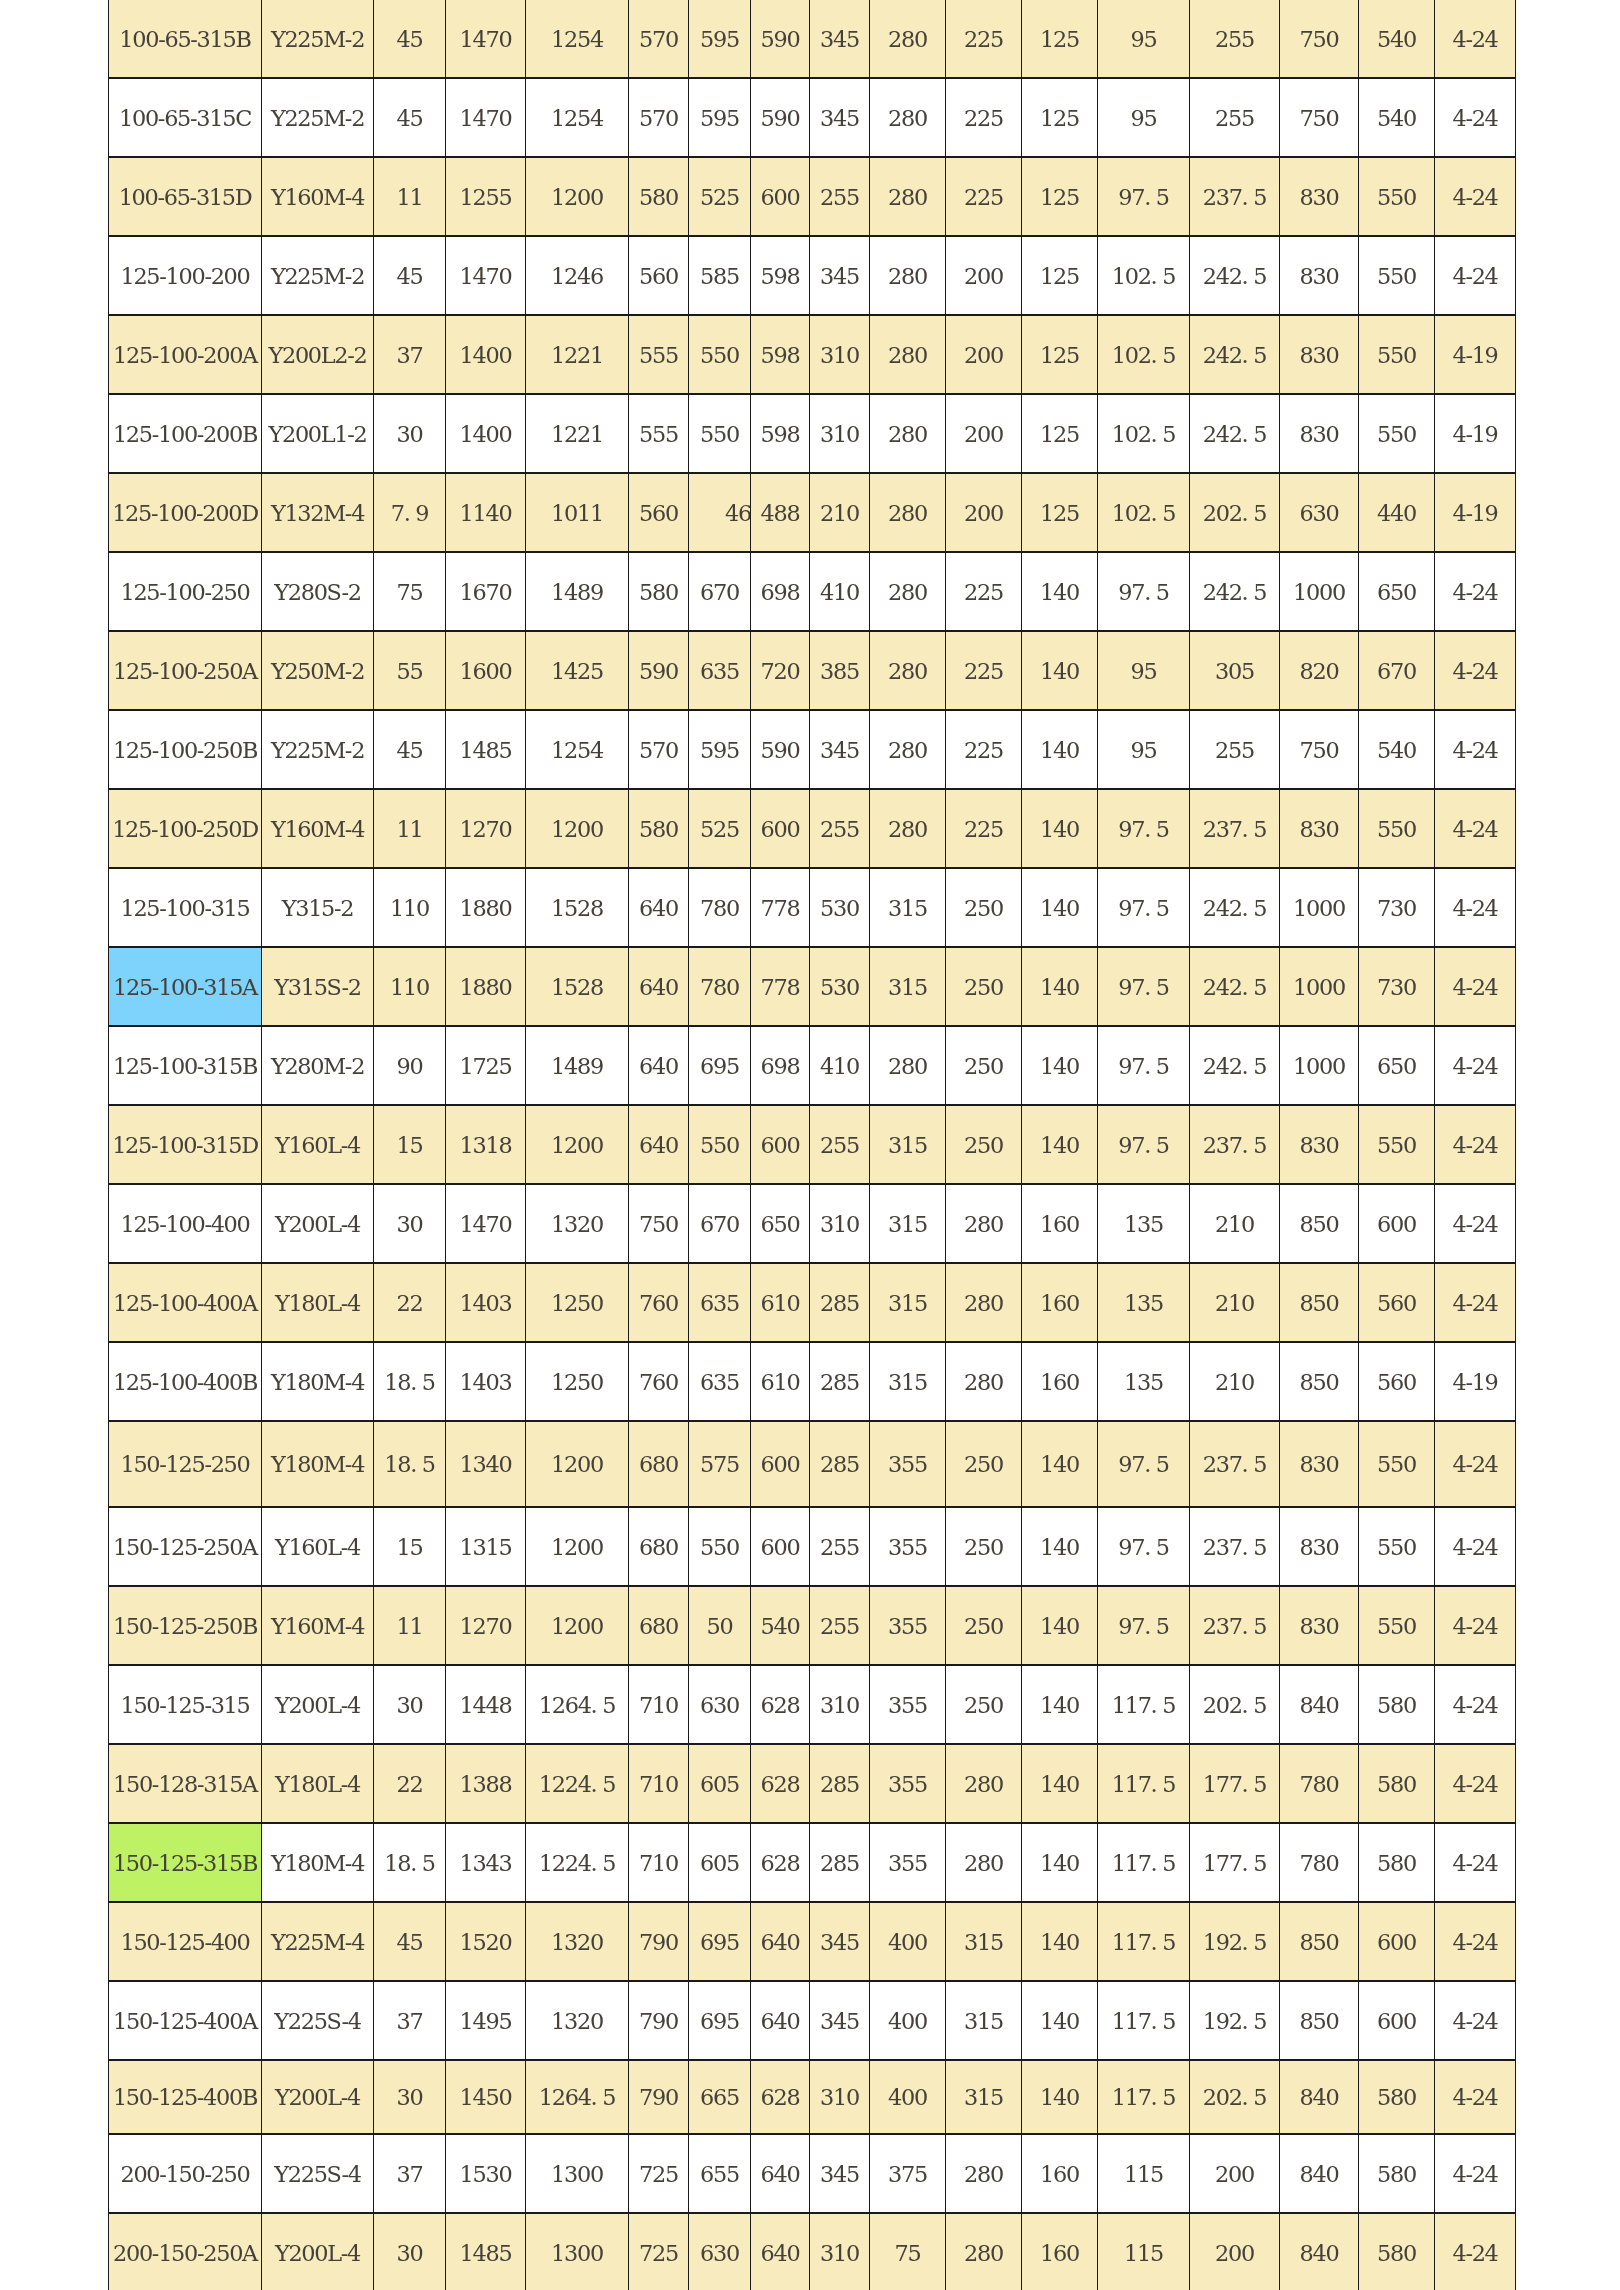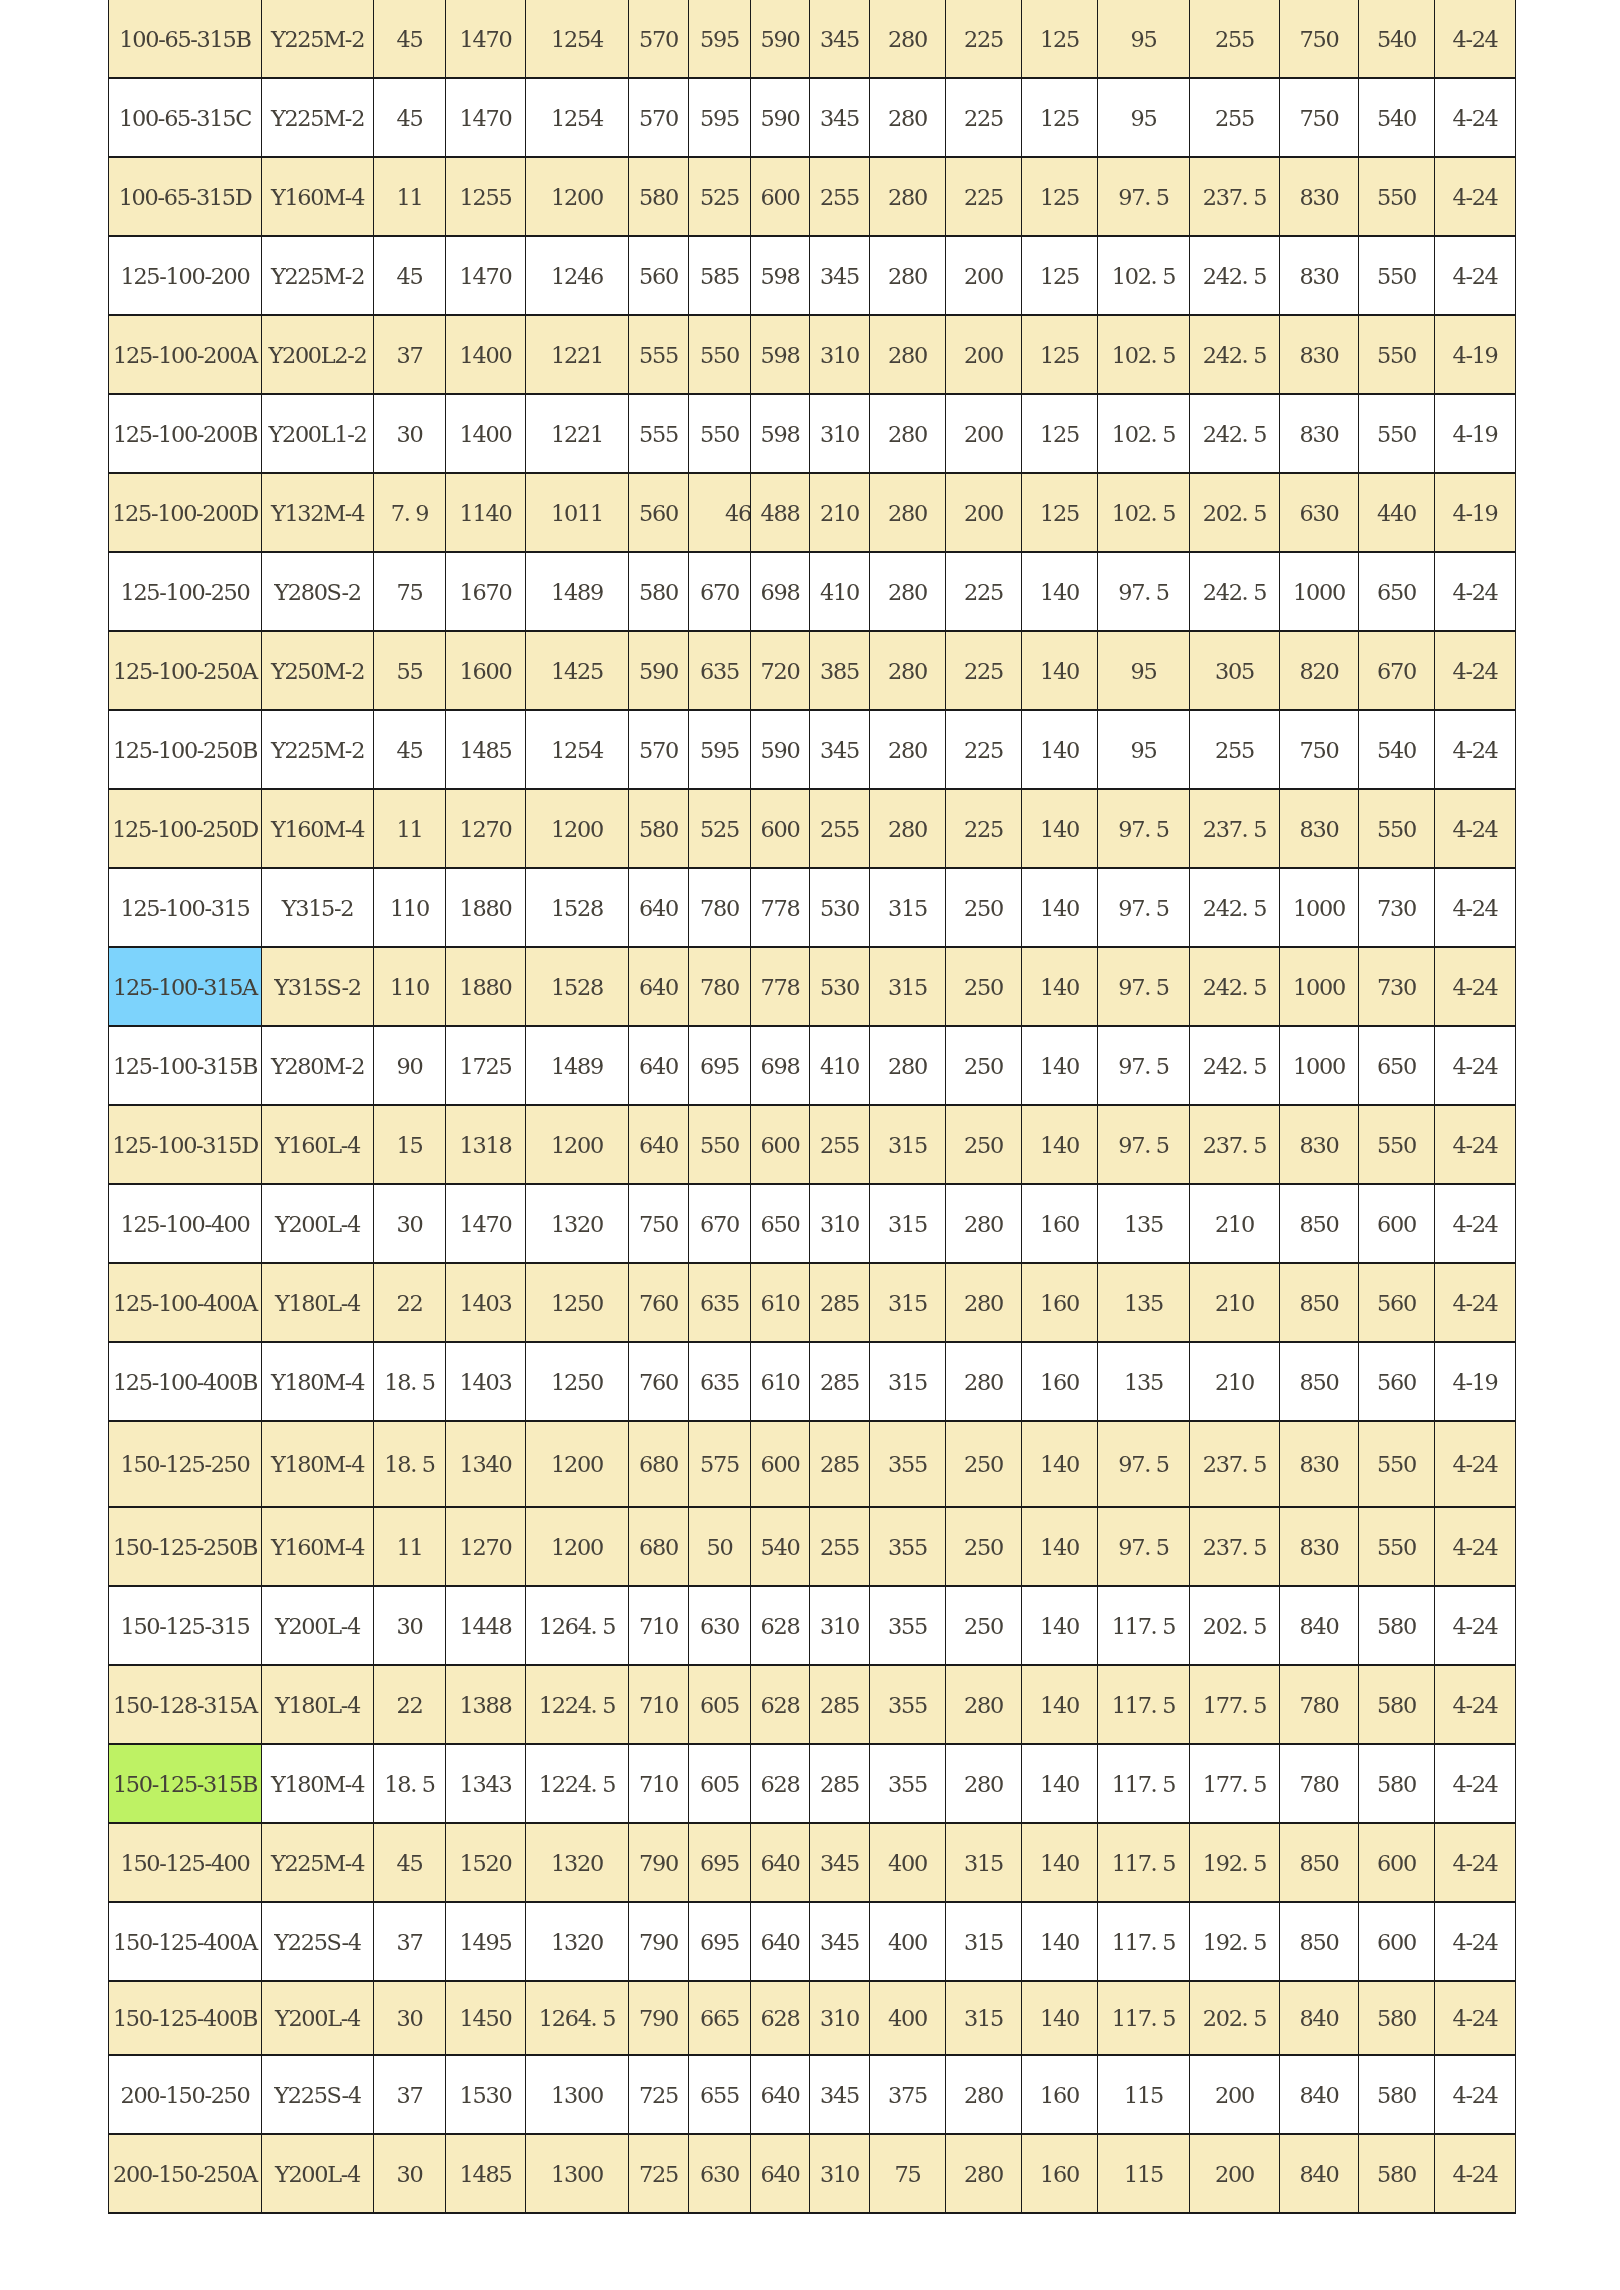--- a/index.html
+++ b/index.html
@@ -421,20 +421,39 @@
           <td style="background: rgb(248, 236, 191); color: rgb(69, 65, 57); border-color: rgb(26, 26, 26);">285</td>
           <td style="background: rgb(248, 236, 191); color: rgb(69, 65, 57); border-color: rgb(26, 26, 26);">355</td>
           <td style="background: rgb(248, 236, 191); color: rgb(69, 65, 57); border-color: rgb(26, 26, 26);">250</td>
           <td style="background: rgb(248, 236, 191); color: rgb(69, 65, 57); border-color: rgb(26, 26, 26);">140</td>
           <td style="background: rgb(248, 236, 191); color: rgb(69, 65, 57); border-color: rgb(26, 26, 26);">97. 5</td>
           <td style="background: rgb(248, 236, 191); color: rgb(69, 65, 57); border-color: rgb(26, 26, 26);">237. 5</td>
           <td style="background: rgb(248, 236, 191); color: rgb(69, 65, 57); border-color: rgb(26, 26, 26);">830</td>
           <td style="background: rgb(248, 236, 191); color: rgb(69, 65, 57); border-color: rgb(26, 26, 26);">550</td>
           <td style="background: rgb(248, 236, 191); color: rgb(69, 65, 57); border-color: rgb(26, 26, 26);">4-24</td>
         </tr>
+        <tr class="plain" style="height: 79px;">
+          <td style="background: rgb(255, 255, 255); color: rgb(69, 65, 57); border-color: rgb(26, 26, 26);">150-125-250A</td>
+          <td style="background: rgb(255, 255, 255); color: rgb(69, 65, 57); border-color: rgb(26, 26, 26);">Y160L-4</td>
+          <td style="background: rgb(255, 255, 255); color: rgb(69, 65, 57); border-color: rgb(26, 26, 26);">15</td>
+          <td style="background: rgb(255, 255, 255); color: rgb(69, 65, 57); border-color: rgb(26, 26, 26);">1315</td>
+          <td style="background: rgb(255, 255, 255); color: rgb(69, 65, 57); border-color: rgb(26, 26, 26);">1200</td>
+          <td style="background: rgb(255, 255, 255); color: rgb(69, 65, 57); border-color: rgb(26, 26, 26);">680</td>
+          <td style="background: rgb(255, 255, 255); color: rgb(69, 65, 57); border-color: rgb(26, 26, 26);">550</td>
+          <td style="background: rgb(255, 255, 255); color: rgb(69, 65, 57); border-color: rgb(26, 26, 26);">600</td>
+          <td style="background: rgb(255, 255, 255); color: rgb(69, 65, 57); border-color: rgb(26, 26, 26);">255</td>
+          <td style="background: rgb(255, 255, 255); color: rgb(69, 65, 57); border-color: rgb(26, 26, 26);">355</td>
+          <td style="background: rgb(255, 255, 255); color: rgb(69, 65, 57); border-color: rgb(26, 26, 26);">250</td>
+          <td style="background: rgb(255, 255, 255); color: rgb(69, 65, 57); border-color: rgb(26, 26, 26);">140</td>
+          <td style="background: rgb(255, 255, 255); color: rgb(69, 65, 57); border-color: rgb(26, 26, 26);">97. 5</td>
+          <td style="background: rgb(255, 255, 255); color: rgb(69, 65, 57); border-color: rgb(26, 26, 26);">237. 5</td>
+          <td style="background: rgb(255, 255, 255); color: rgb(69, 65, 57); border-color: rgb(26, 26, 26);">830</td>
+          <td style="background: rgb(255, 255, 255); color: rgb(69, 65, 57); border-color: rgb(26, 26, 26);">550</td>
+          <td style="background: rgb(255, 255, 255); color: rgb(69, 65, 57); border-color: rgb(26, 26, 26);">4-24</td>
+        </tr>
         <tr class="shaded" style="height: 79px;">
           <td style="background: rgb(248, 236, 191); color: rgb(69, 65, 57); border-color: rgb(26, 26, 26);">150-125-250B</td>
           <td style="background: rgb(248, 236, 191); color: rgb(69, 65, 57); border-color: rgb(26, 26, 26);">Y160M-4</td>
           <td style="background: rgb(248, 236, 191); color: rgb(69, 65, 57); border-color: rgb(26, 26, 26);">11</td>
           <td style="background: rgb(248, 236, 191); color: rgb(69, 65, 57); border-color: rgb(26, 26, 26);">1270</td>
           <td style="background: rgb(248, 236, 191); color: rgb(69, 65, 57); border-color: rgb(26, 26, 26);">1200</td>
           <td style="background: rgb(248, 236, 191); color: rgb(69, 65, 57); border-color: rgb(26, 26, 26);">680</td>
           <td style="background: rgb(248, 236, 191); color: rgb(69, 65, 57); border-color: rgb(26, 26, 26);">50</td>
           <td style="background: rgb(248, 236, 191); color: rgb(69, 65, 57); border-color: rgb(26, 26, 26);">540</td>
           <td style="background: rgb(248, 236, 191); color: rgb(69, 65, 57); border-color: rgb(26, 26, 26);">255</td>

